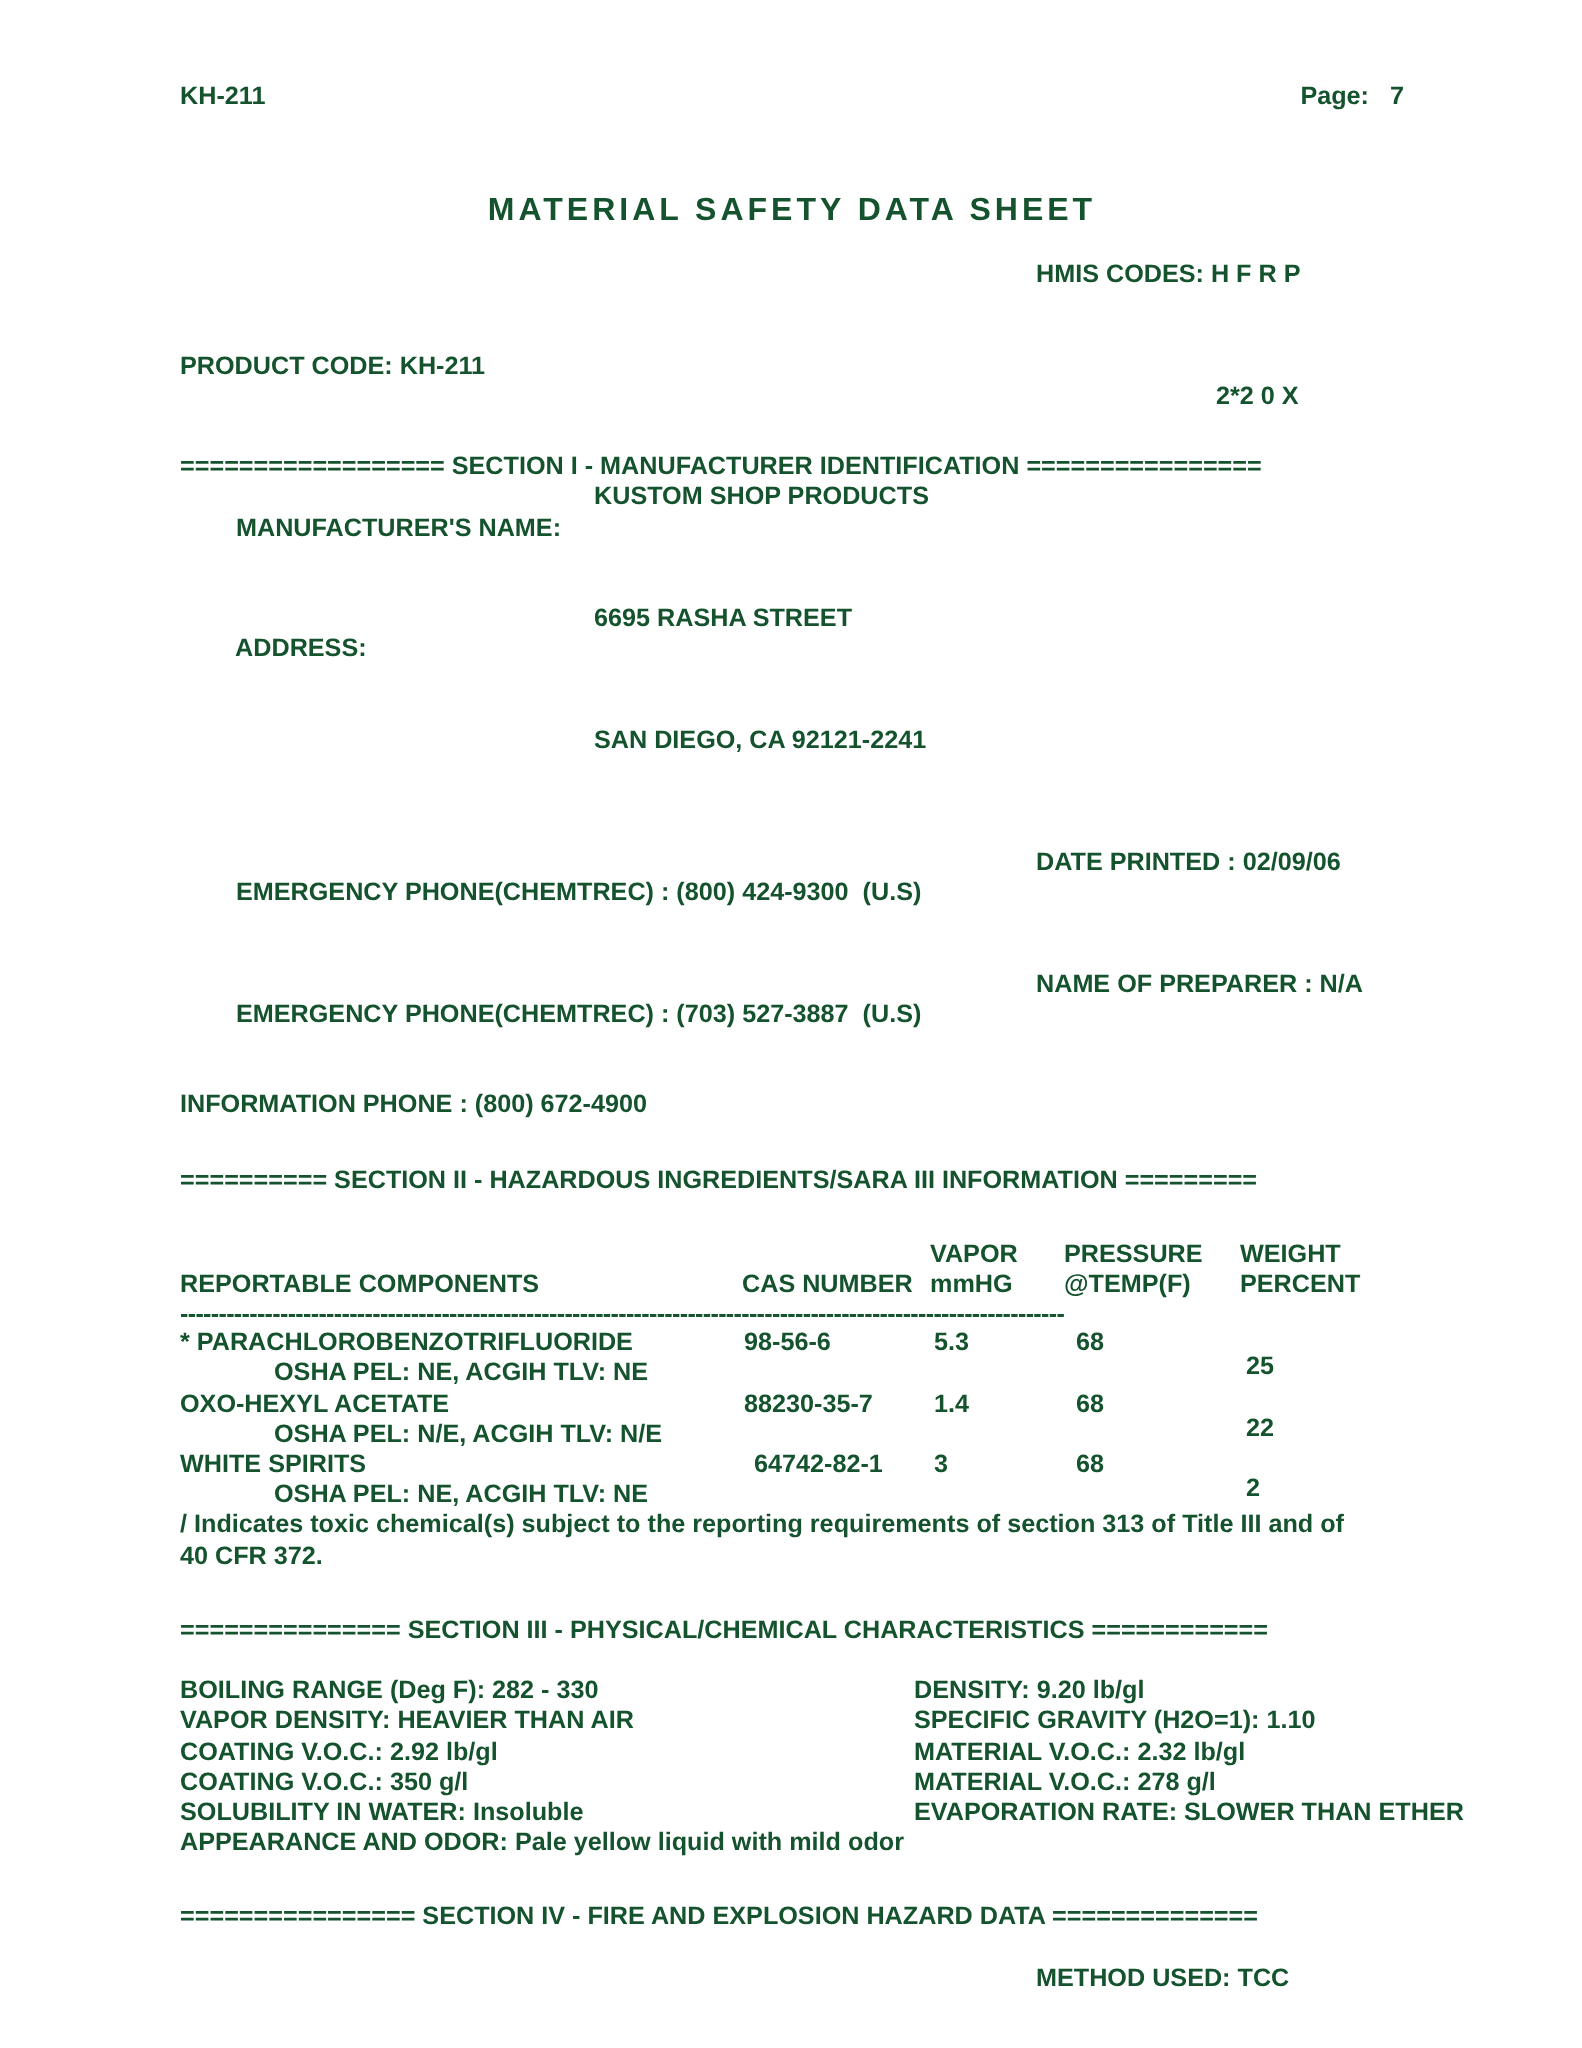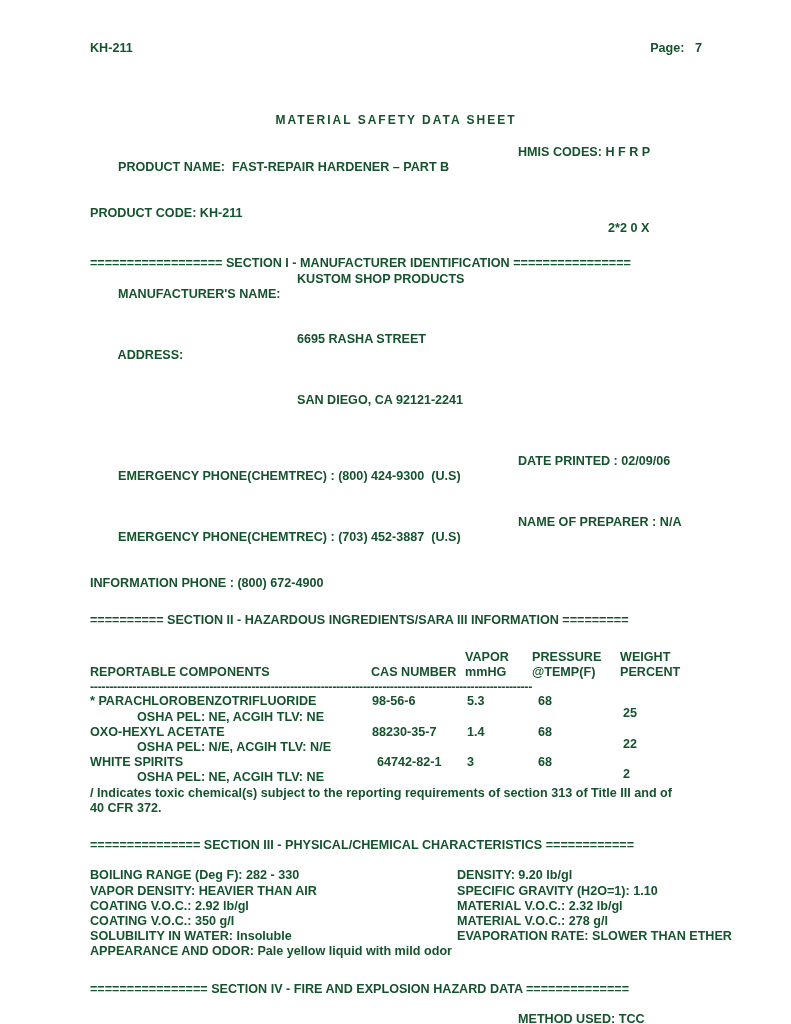--- a/index.html
+++ b/index.html
@@ -38,23 +38,23 @@
     top: 0;
   }
   .page-no {
     position: absolute;
     right: 0;
     top: 0;
     white-space: pre;
   }
   .title {
     text-align: center;
-    margin-top: 42px;
+    margin-top: 27px;
     letter-spacing: 2.0px;
-    font-size: 12px;
+    font-size: 16px;
   }
   .block {
     margin-top: 17px;
   }
   .line {
     white-space: pre;
   }
   .row2 {
     position: relative;
     white-space: pre;
@@ -172,21 +172,20 @@
 
     <div class="doc-header">
       <div class="doc-code">KH-211</div>
       <div class="page-no">Page:   7</div>
     </div>
 
     <div class="title">MATERIAL SAFETY DATA SHEET</div>
 
     <div class="block">
       <div class="row2">
-        <span>PRODUCT NAME:  FAST-REPAIR HARDENER – PART B</span>
         <span class="right">HMIS CODES: H F R P</span>
       </div>
       <div class="line">PRODUCT CODE: KH-211</div>
       <div class="hmis-vals">
         <span class="val">2*2 0 X</span>
       </div>
     </div>
 
     <div>
       <div class="sect-tight">================== SECTION I - MANUFACTURER IDENTIFICATION ================</div>
@@ -200,21 +199,21 @@
       </div>
       <div class="mfg-row">
         <span></span>
         <span class="mfg-val">SAN DIEGO, CA 92121-2241</span>
       </div>
       <div class="row2">
         <span>EMERGENCY PHONE(CHEMTREC) : (800) 424-9300  (U.S)</span>
         <span class="right">DATE PRINTED : 02/09/06</span>
       </div>
       <div class="row2">
-        <span>EMERGENCY PHONE(CHEMTREC) : (703) 452-3887  (U.S)</span>
+        <span>EMERGENCY PHONE(CHEMTREC) : (703) 527-3887  (U.S)</span>
         <span class="right">NAME OF PREPARER : N/A</span>
       </div>
       <div class="line">INFORMATION PHONE : (800) 672-4900</div>
     </div>
 
     <div>
       <div class="sect">========== SECTION II - HAZARDOUS INGREDIENTS/SARA III INFORMATION =========</div>
 
       <div class="tbl">
         <div class="thead">

